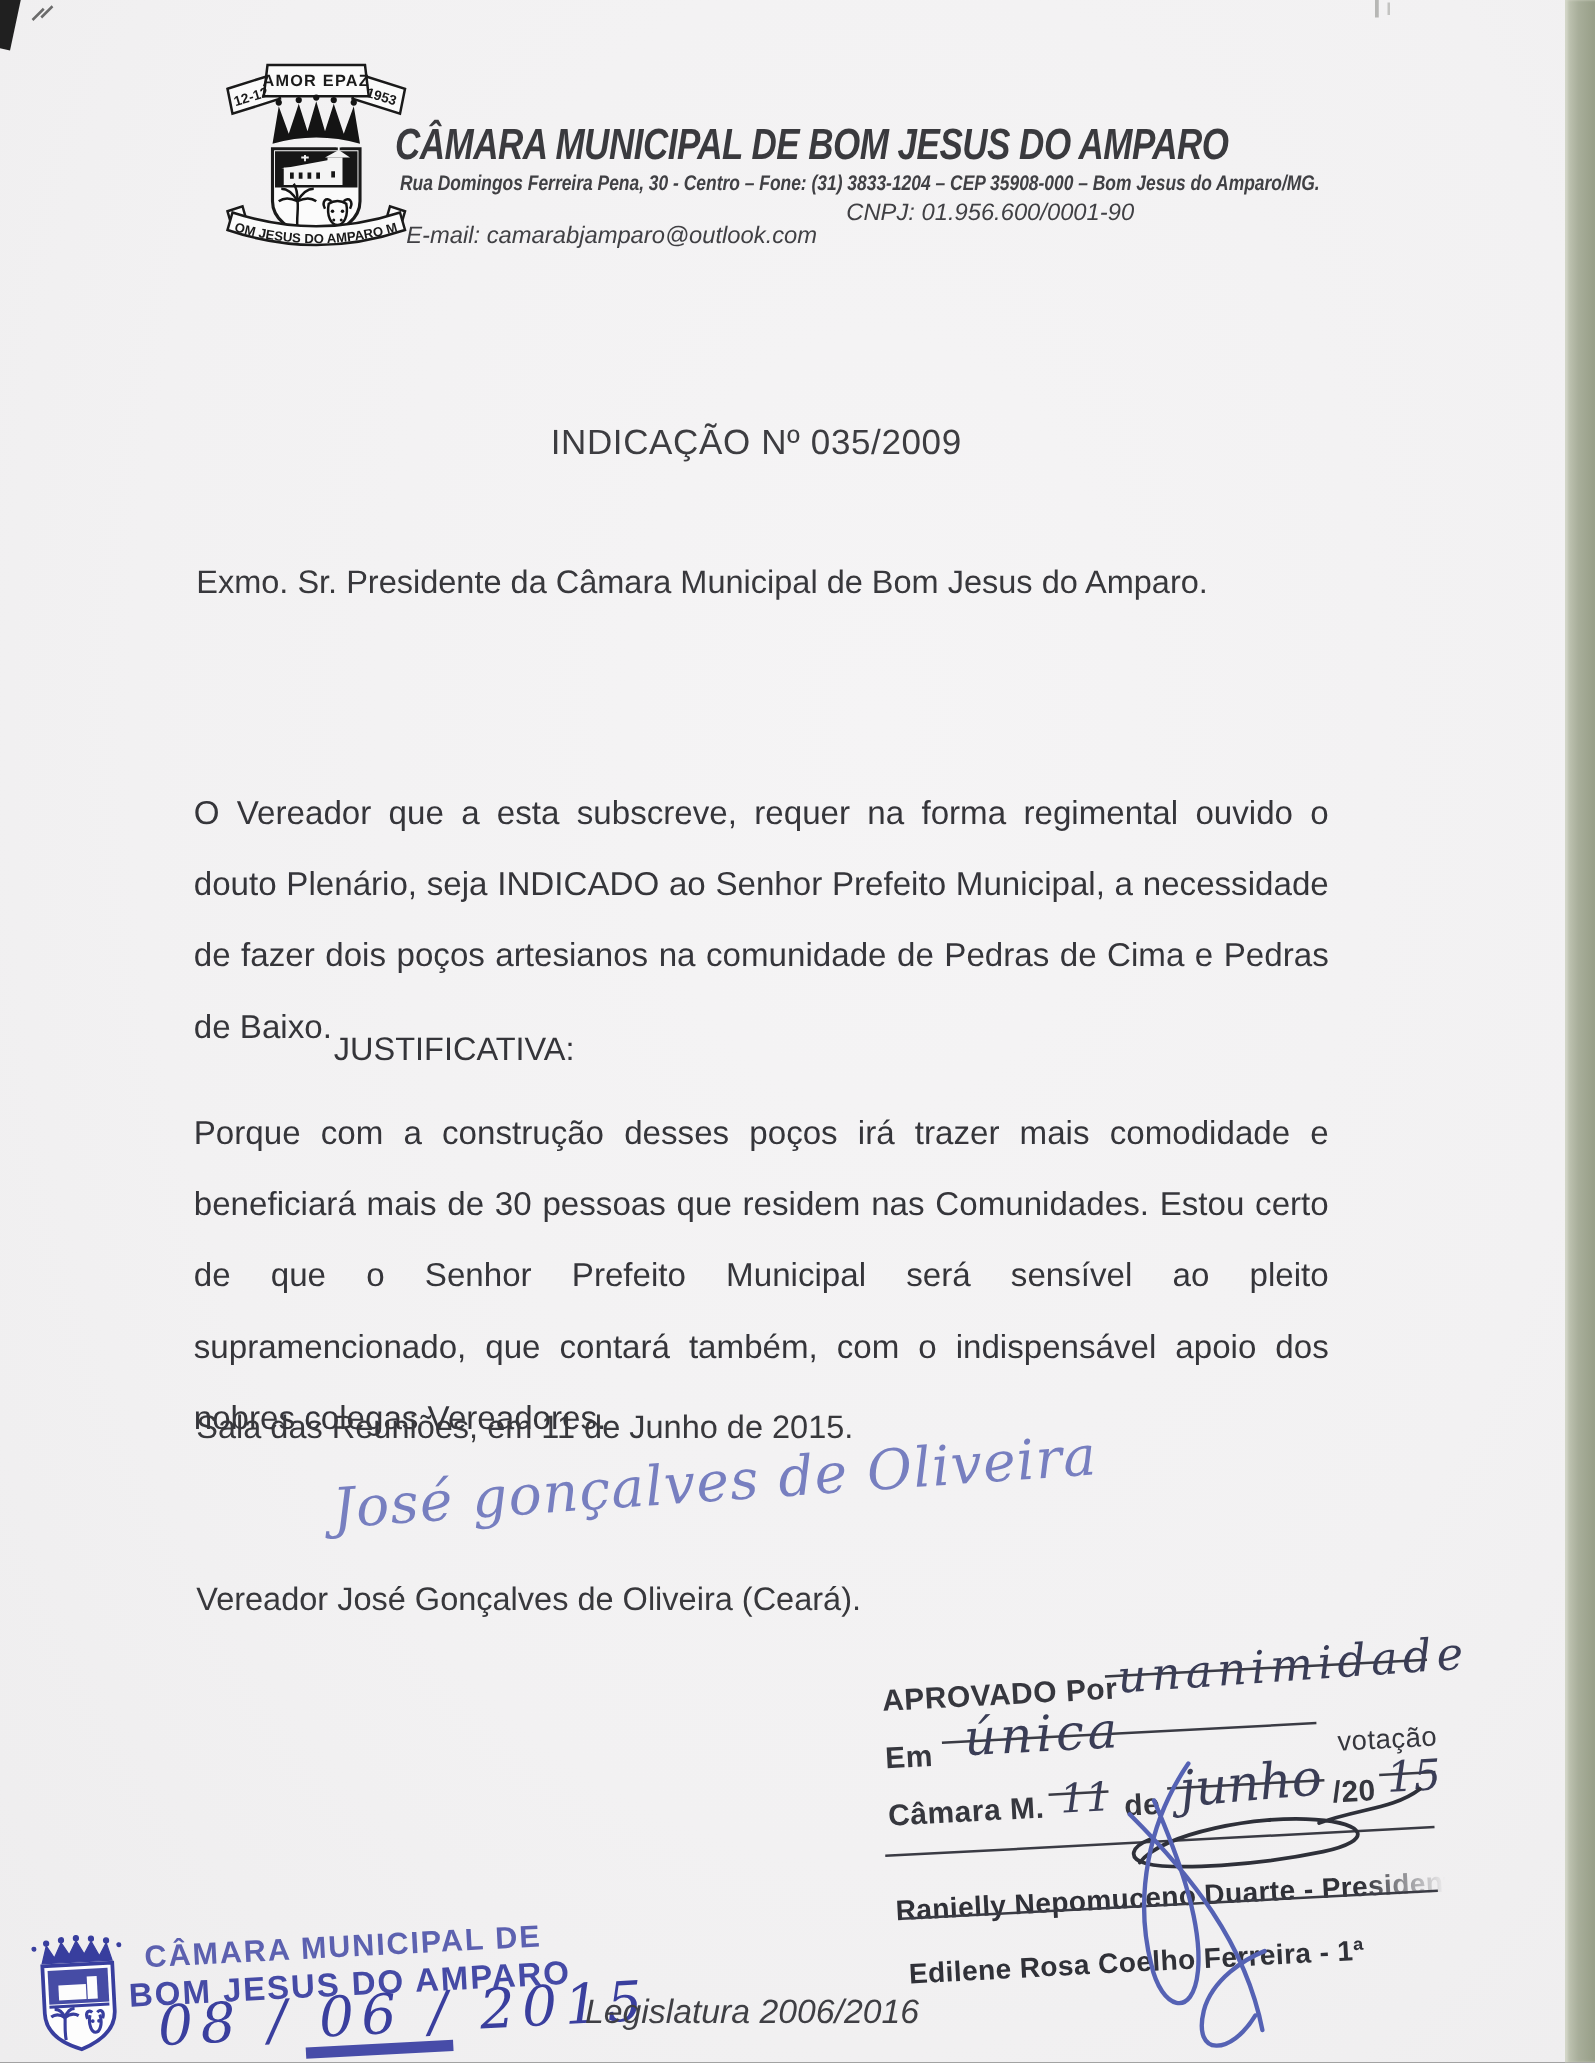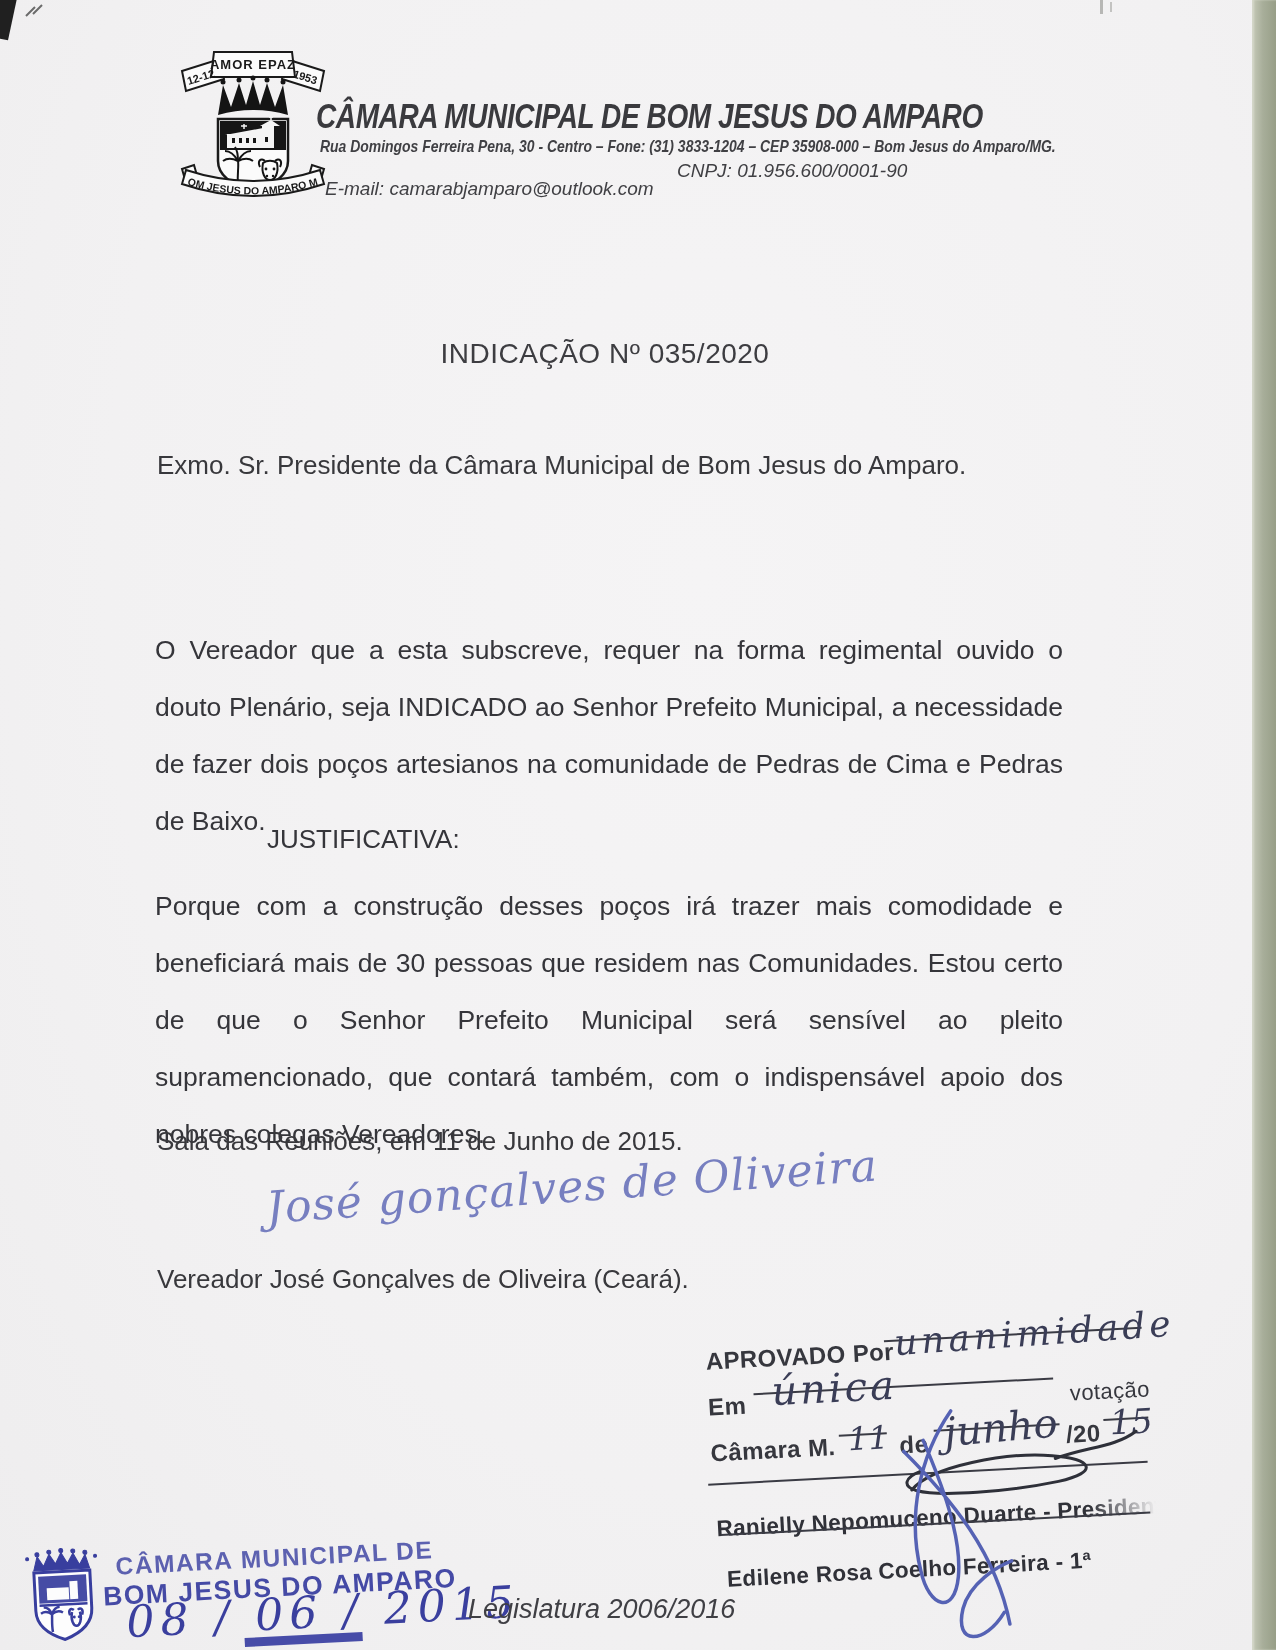--- a/index.html
+++ b/index.html
@@ -140,21 +140,21 @@
     <text font-size="10.5" font-weight="bold" fill="#1a1a1a">
       <textPath href="#rbpath" startOffset="50%" text-anchor="middle">BOM JESUS DO AMPARO MG</textPath>
     </text>
   </svg>
 
   <div class="abs org-name">CÂMARA MUNICIPAL DE BOM JESUS DO AMPARO</div>
   <div class="abs org-address">Rua Domingos Ferreira Pena, 30 - Centro – Fone: (31) 3833-1204 – CEP 35908-000 – Bom Jesus do Amparo/MG.</div>
   <div class="abs org-email">E-mail: camarabjamparo@outlook.com</div>
   <div class="abs org-cnpj">CNPJ: 01.956.600/0001-90</div>
 
-  <div class="abs doc-title">INDICAÇÃO Nº 035/2020</div>
+  <div class="abs doc-title">INDICAÇÃO Nº 035/2009</div>
   <div class="abs par par-body">O Vereador que a esta subscreve, requer na forma regimental ouvido o douto Plenário, seja INDICADO ao Senhor Prefeito Municipal, a necessidade de fazer dois poços artesianos na comunidade de Pedras de Cima e Pedras de Baixo.</div>
   <div class="abs salutation">Exmo. Sr. Presidente da Câmara Municipal de Bom Jesus do Amparo.</div>
   <div class="abs just-head">JUSTIFICATIVA:</div>
   <div class="abs par par-just">Porque com a construção desses poços irá trazer mais comodidade e beneficiará mais de 30 pessoas que residem nas Comunidades. Estou certo de que o Senhor Prefeito Municipal será sensível ao pleito supramencionado, que contará também, com o indispensável apoio dos nobres colegas Vereadores.</div>
   <div class="abs date-line">Sala das Reuniões, em 11 de Junho de 2015.</div>
 
   <div class="abs sig-hand hand">José gonçalves de Oliveira</div>
   <div class="abs sig-typed">Vereador José Gonçalves de Oliveira (Ceará).</div>
 
   <div class="abs stamp">

